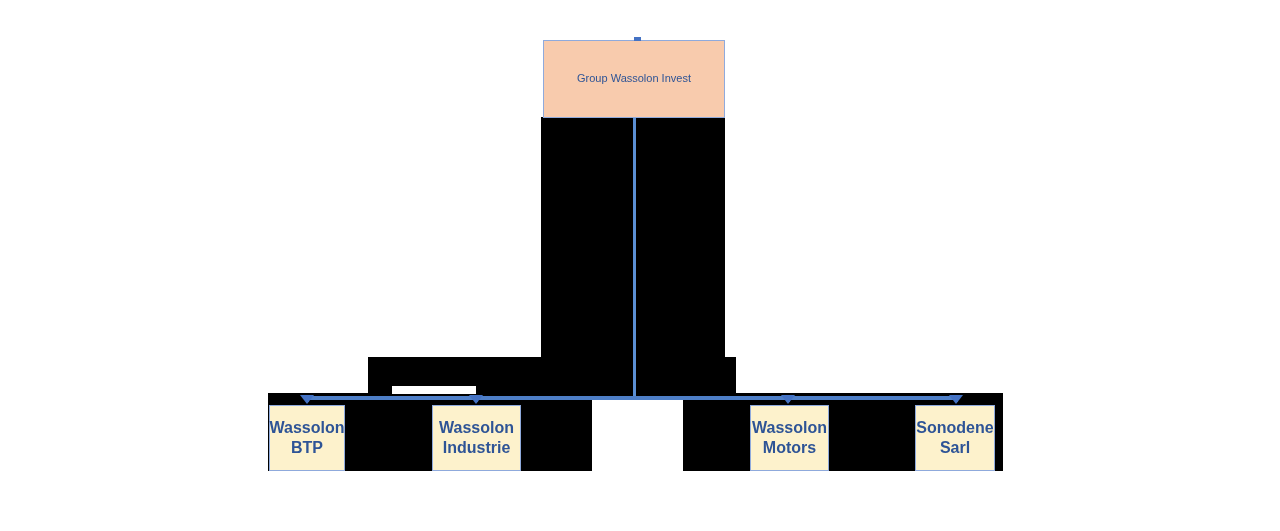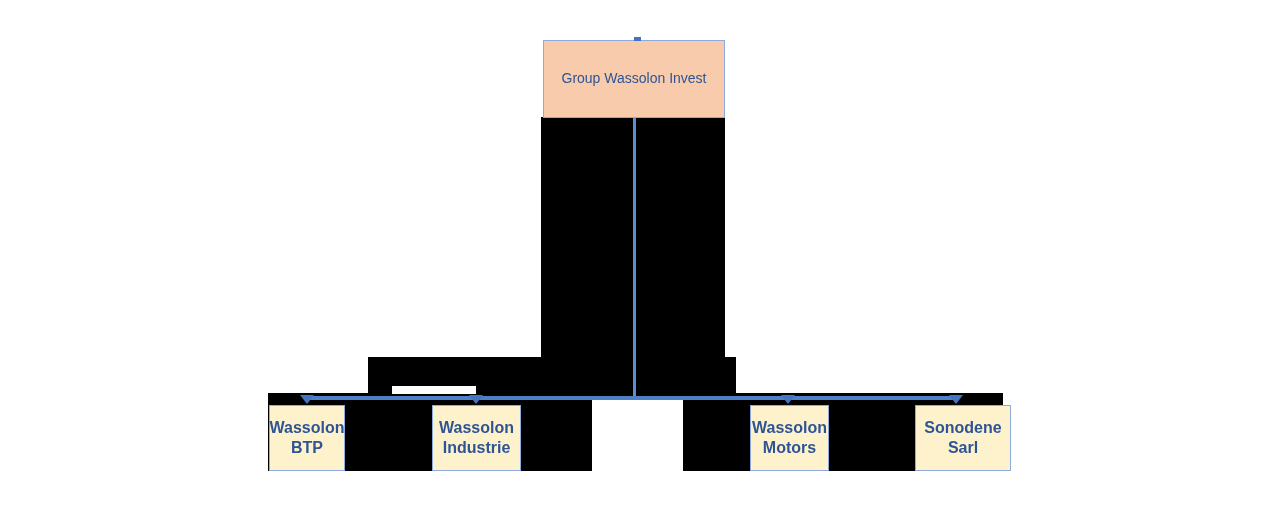--- a/index.html
+++ b/index.html
@@ -53,21 +53,21 @@
     display: flex;
     align-items: center;
     justify-content: center;
     text-align: center;
     line-height: 1.25;
   }
   .node-root {
     background: #F8CBAD;
     border: 1px solid #8FAADC;
     color: #2E5496;
-    font-size: 14px;
+    font-size: 11px;
     font-weight: 400;
   }
   .node-child {
     background: #FDF2CC;
     border: 1px solid #8FAADC;
     color: #2E5496;
     font-size: 16px;
     font-weight: bold;
   }
   .root-notch {
@@ -126,17 +126,17 @@
   <div class="node node-child" style="left:432px; top:405px; width:89px; height:66px;">
     <span class="node-label">Wassolon
 Industrie</span>
   </div>
 
   <div class="node node-child" style="left:750px; top:405px; width:79px; height:66px;">
     <span class="node-label">Wassolon
 Motors</span>
   </div>
 
-  <div class="node node-child" style="left:915px; top:405px; width:96px; height:66px;">
+  <div class="node node-child" style="left:915px; top:405px; width:80px; height:66px;">
     <span class="node-label">Sonodene Sarl</span>
   </div>
 
 </div>
 
 </body></html>

